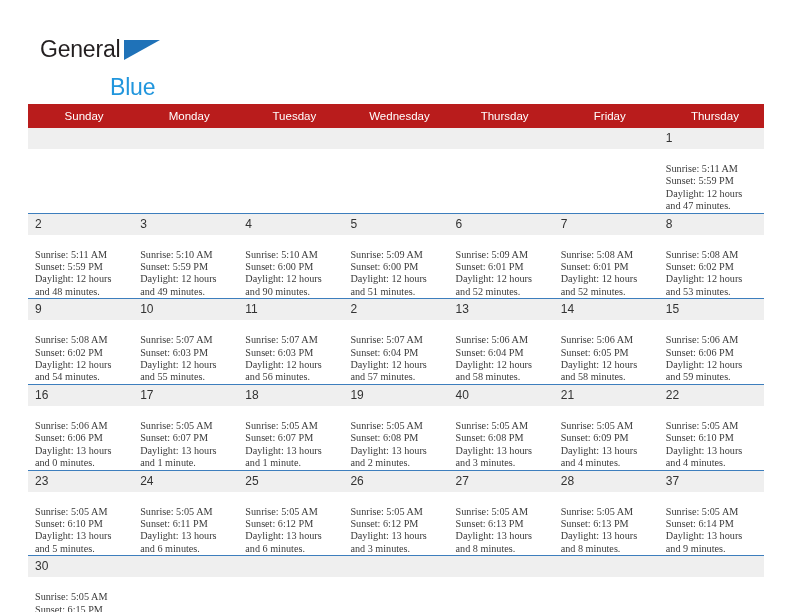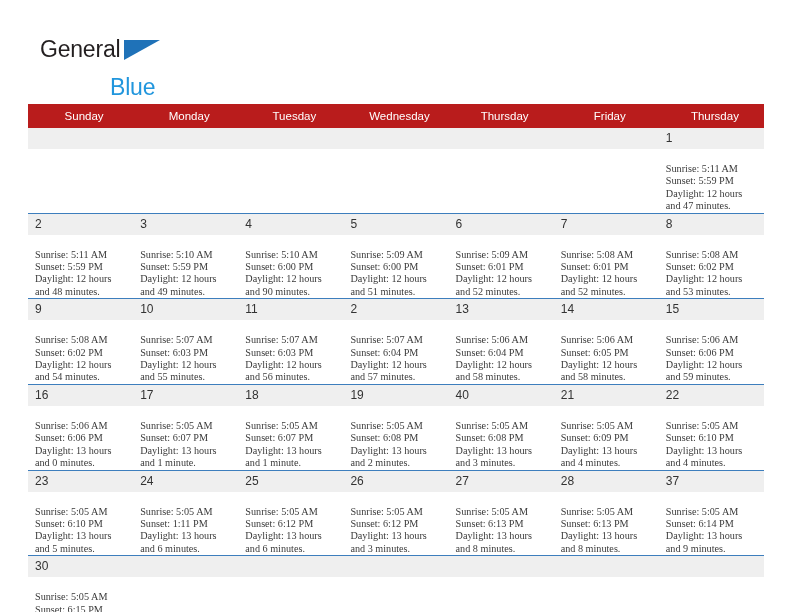--- a/index.html
+++ b/index.html
@@ -398,21 +398,21 @@
               <div>Sunrise: 5:05 AM</div>
               <div>Sunset: 6:10 PM</div>
               <div>Daylight: 13 hours</div>
               <div>and 5 minutes.</div>
             </div>
           </td>
           <td>
             <div class="daynum">24</div>
             <div class="details">
               <div>Sunrise: 5:05 AM</div>
-              <div>Sunset: 1:11 PM</div>
+              <div>Sunset: 6:11 PM</div>
               <div>Daylight: 13 hours</div>
               <div>and 6 minutes.</div>
             </div>
           </td>
           <td>
             <div class="daynum">25</div>
             <div class="details">
               <div>Sunrise: 5:05 AM</div>
               <div>Sunset: 6:12 PM</div>
               <div>Daylight: 13 hours</div>

